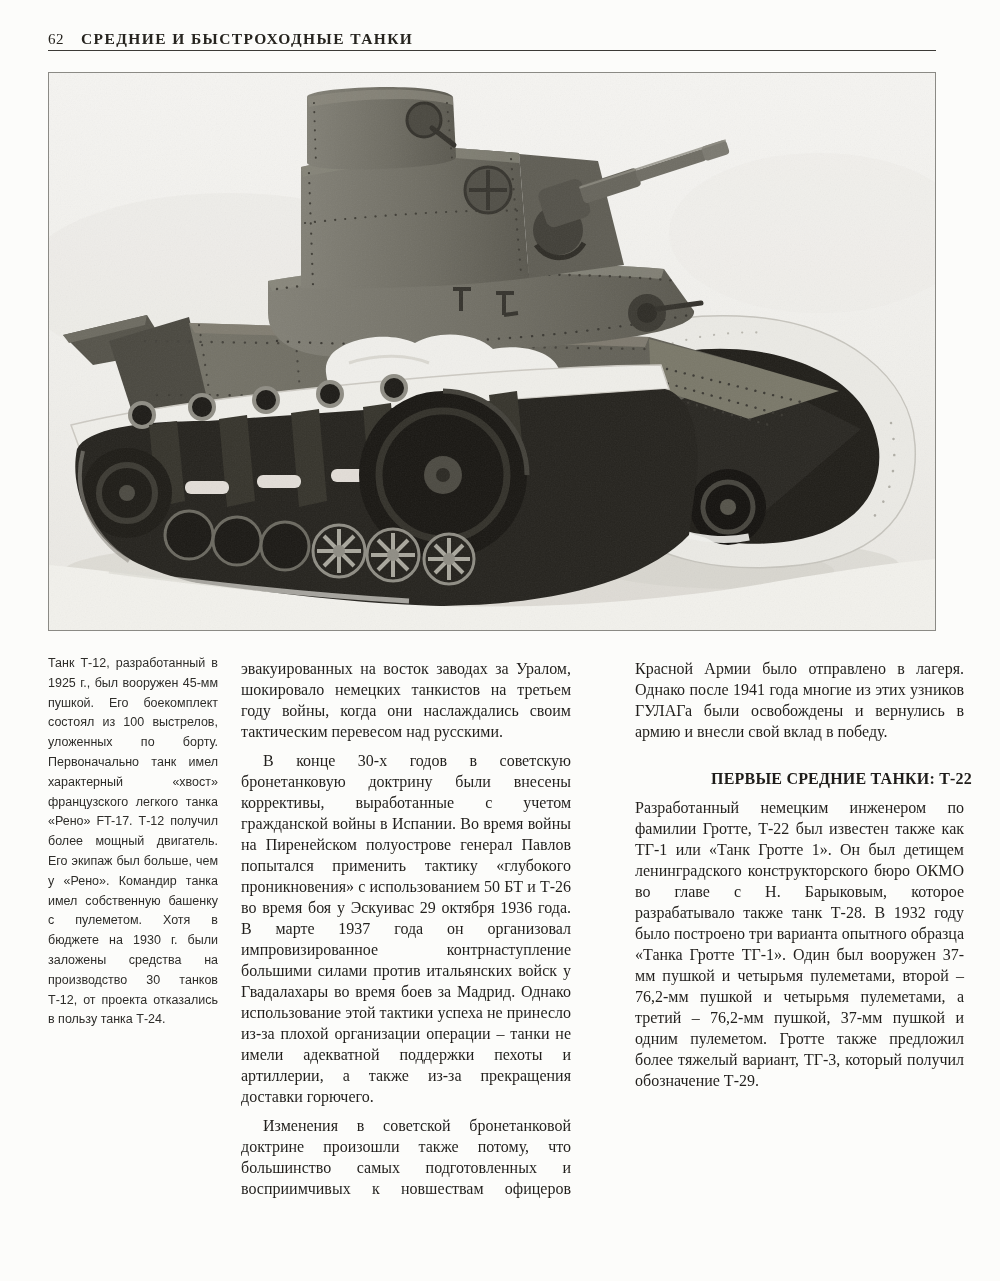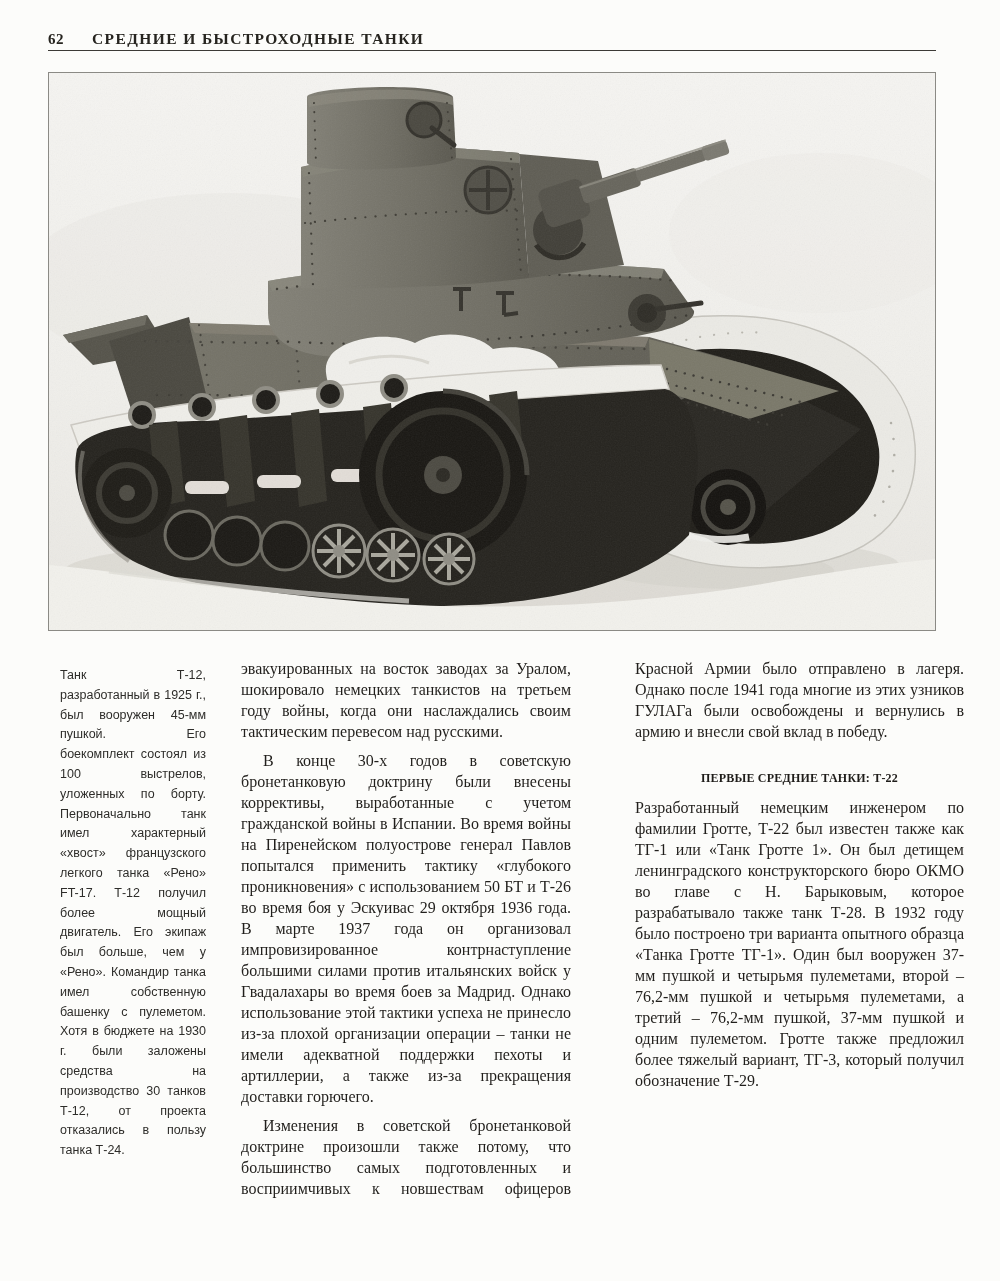--- a/index.html
+++ b/index.html
@@ -10,22 +10,22 @@
     font-family:"Liberation Serif","DejaVu Serif",serif;
     overflow:hidden;
   }
   .page{position:absolute;inset:0;}
 
   
   .pagehead{
     position:absolute;left:48px;top:30px;width:888px;
     color:#26241f;white-space:nowrap;
   }
-  .pnum{font-weight:bold;font-size:15px;letter-spacing:.5px;}
-  .ptitle{font-weight:bold;font-size:15.5px;letter-spacing:1.4px;margin-left:28px;}
+  .pnum{font-weight:normal;font-size:15px;letter-spacing:.5px;}
+  .ptitle{font-weight:bold;font-size:15.5px;letter-spacing:1.4px;margin-left:17px;}
   .rule{
     position:absolute;left:48px;top:50px;width:888px;height:0;
     border-top:1.6px solid #3c3a36;
   }
 
   
   .photo{
     position:absolute;left:48px;top:72px;margin:0;
     width:886px;height:557px;
     border:1px solid #8b8a85;
@@ -35,38 +35,38 @@
   .photo svg{display:block;}
 
   
   .caption{
     position:absolute;left:48px;top:654px;width:170px;
     font-family:"Liberation Sans","DejaVu Sans",sans-serif;
     font-size:12.5px;line-height:19.8px;
     text-align:justify;color:#2e2d2a;
     hyphens:auto;
   }
-  .caption p{margin:12px;}
+  .caption p{margin:0;}
 
   
   .col{
     position:absolute;top:650px;
     font-size:16px;line-height:21px;
     text-align:justify;color:#211f1c;
     hyphens:auto;
   }
   .col-mid{left:233px;width:346px;}
   .col-right{left:627px;width:345px;}
   .col p{margin:8px;}
   p.indent{text-indent:22px;}
   p.cutoff{text-align-last:justify;}
   .subhead{
-    font-size:12px;font-weight:bold;color:#1e1c19;
+    font-size:16px;font-weight:bold;color:#1e1c19;
     letter-spacing:.2px;margin:26px 0 8px 0;
-    text-align:center;
+    text-align:right;
   }
 </style>
 </head>
 <body>
 
 <div class="page">
 
   <header class="pagehead">
     <span class="pnum">62</span><span class="ptitle">СРЕДНИЕ И БЫСТРОХОДНЫЕ ТАНКИ</span>
   </header>

